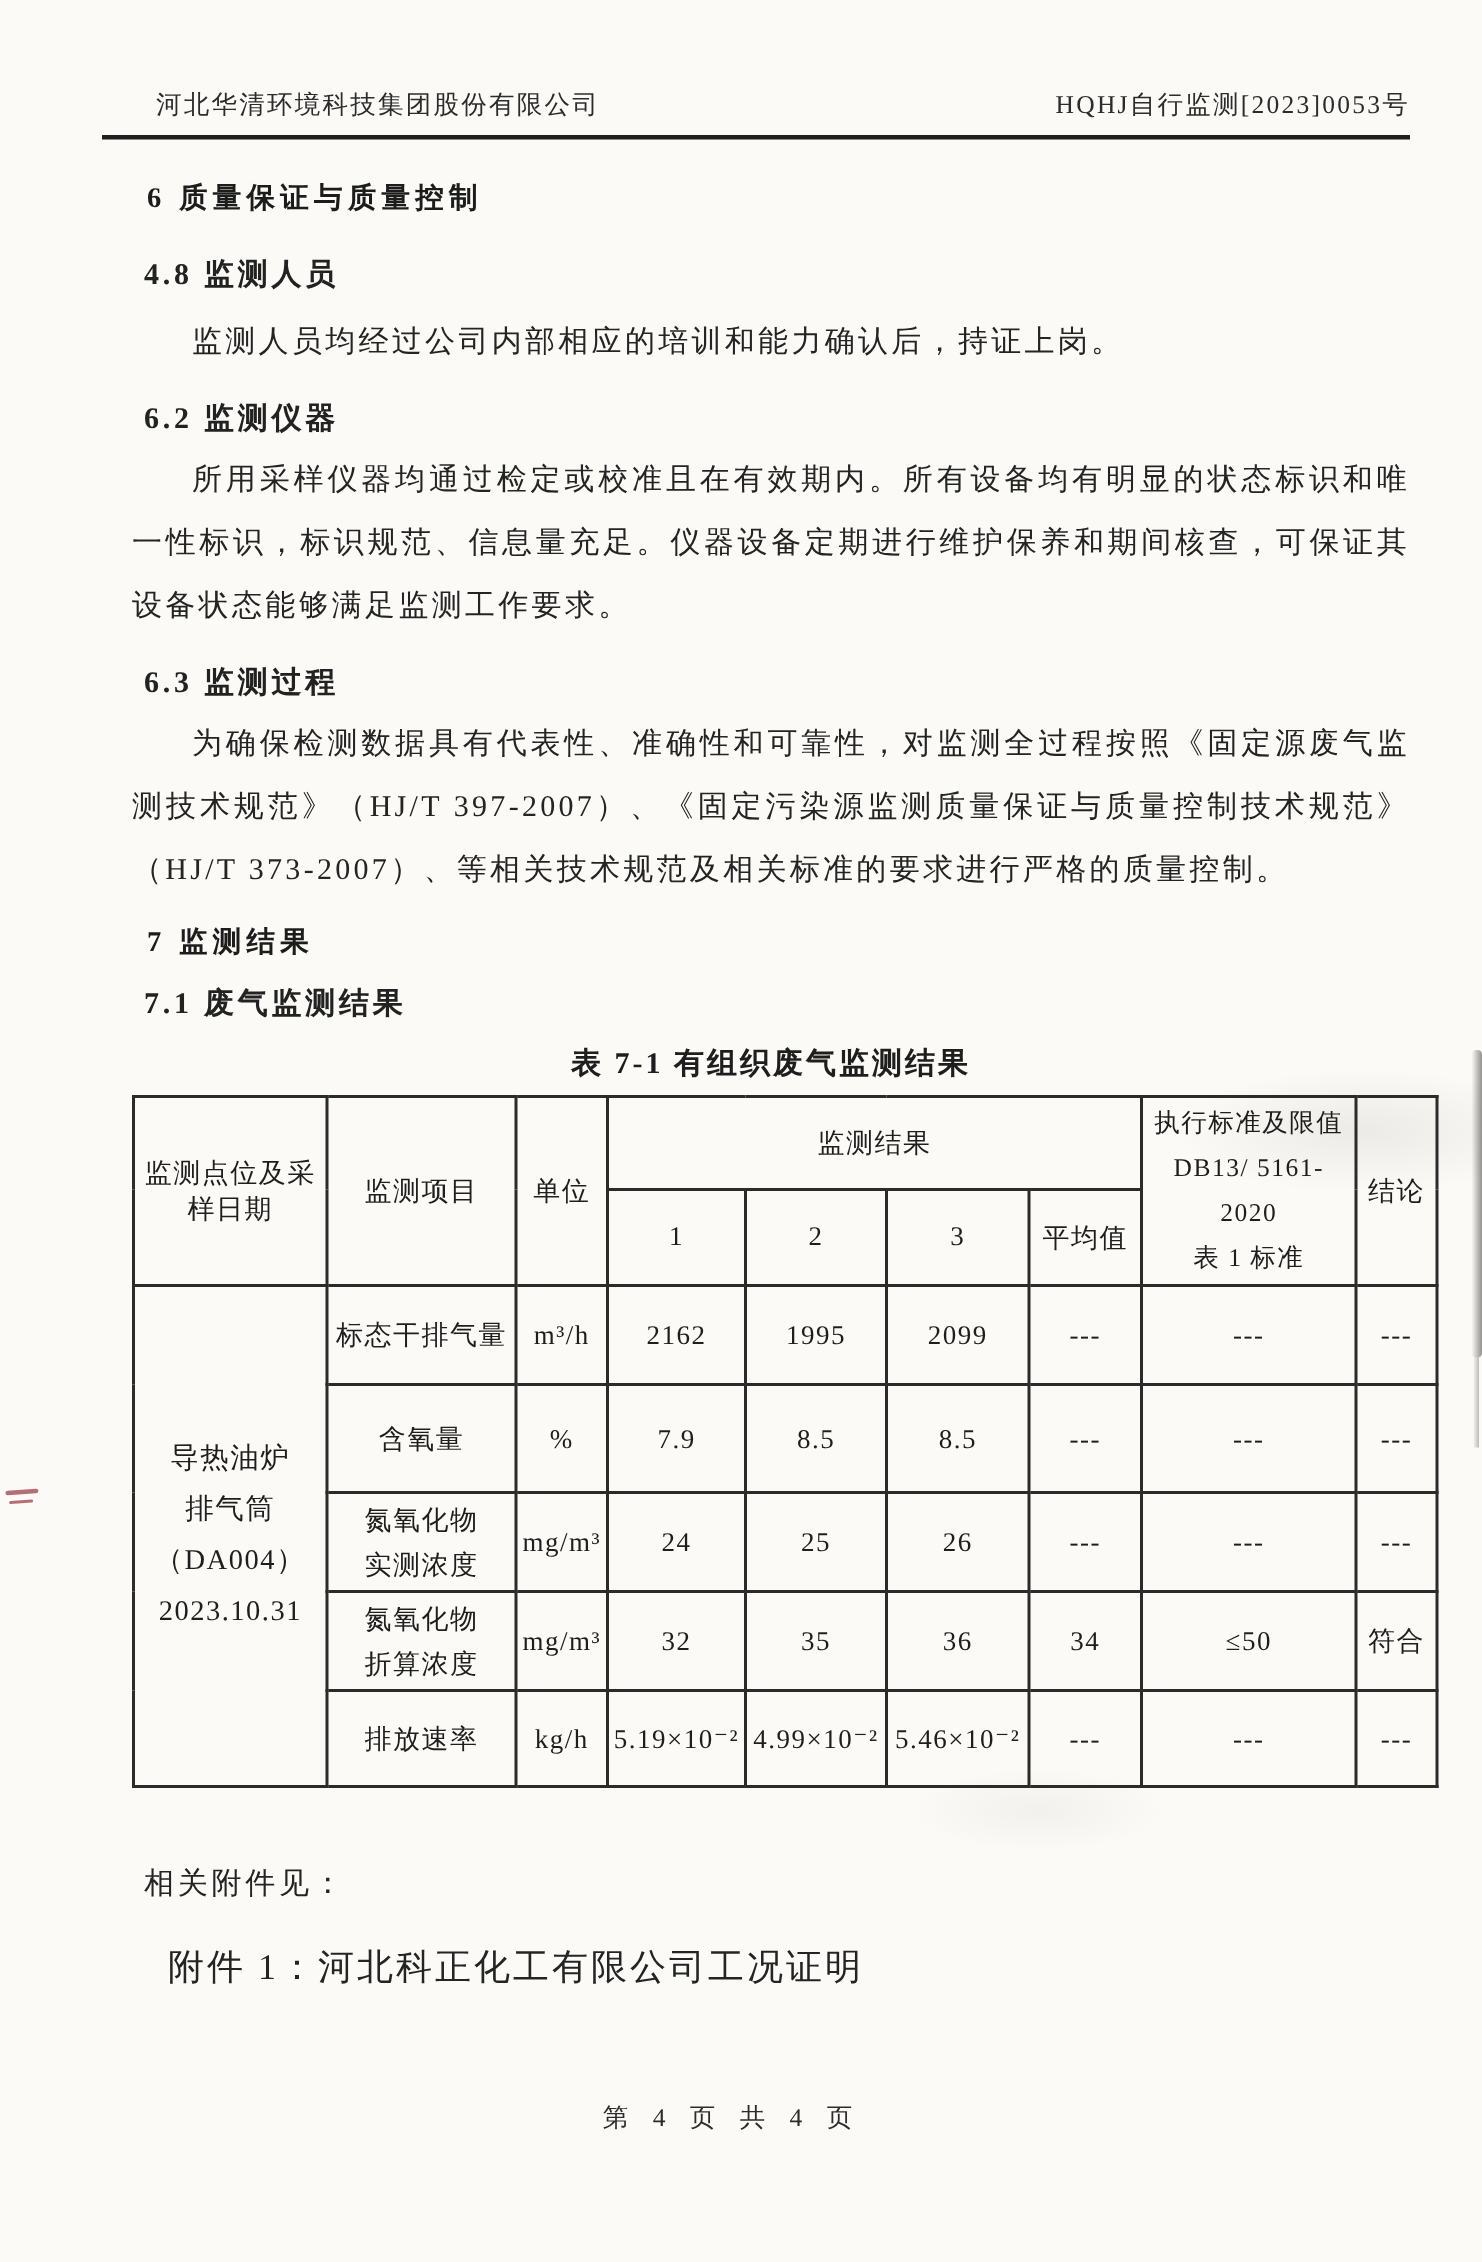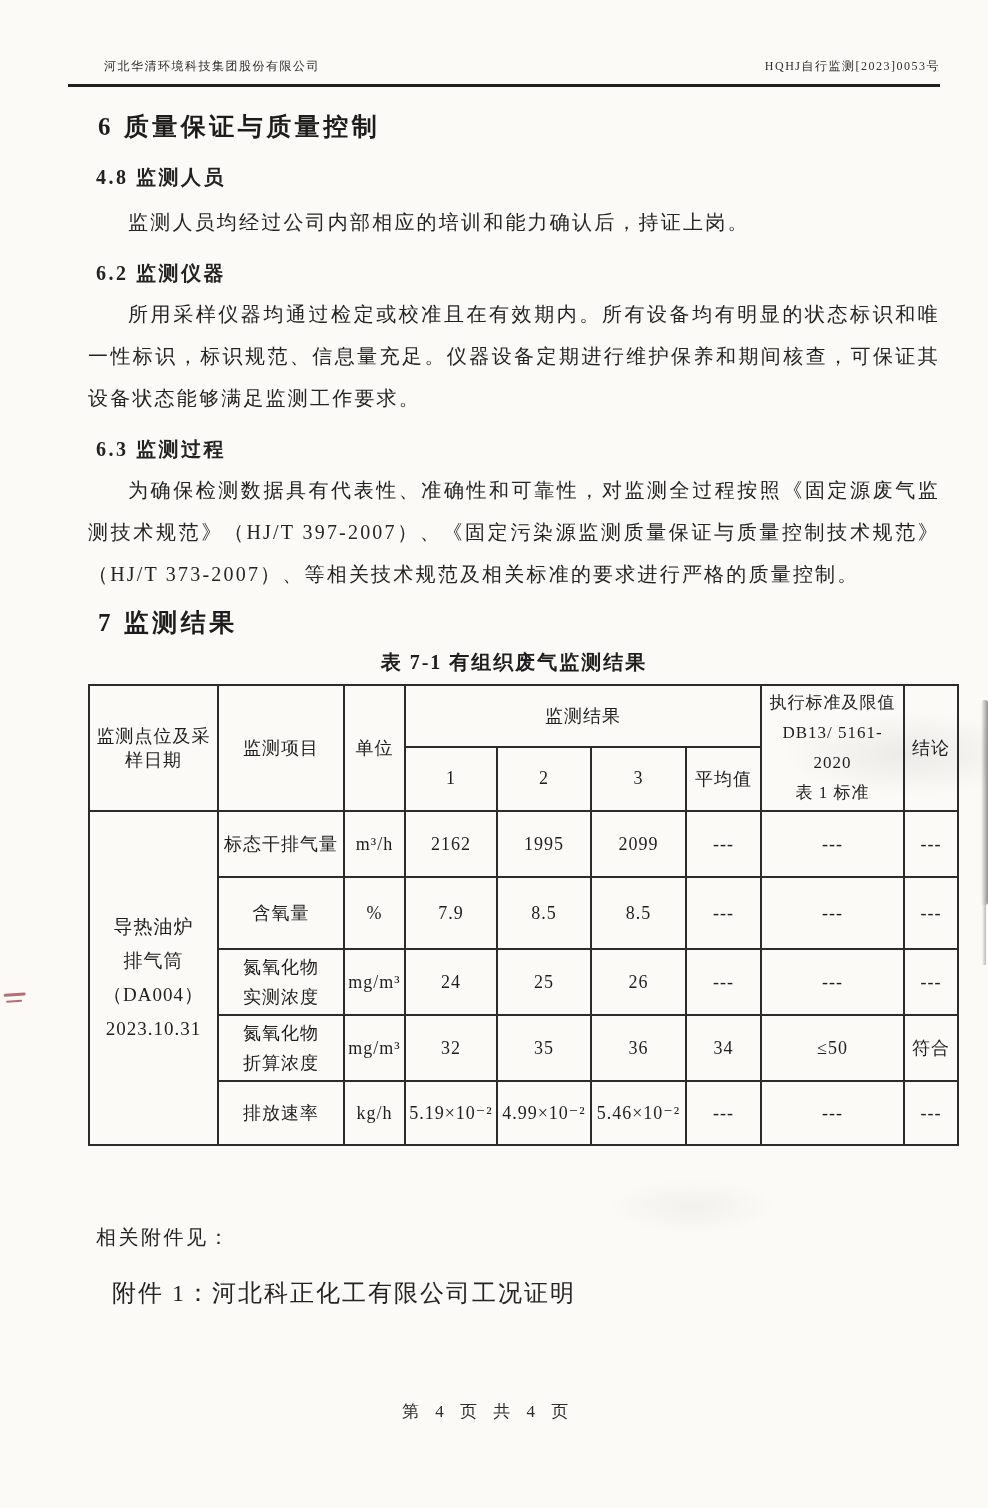--- a/index.html
+++ b/index.html
@@ -34,30 +34,30 @@
     transform: rotate(-4deg); opacity: 0.75;
   }
   .pen-mark .stroke1, .pen-mark .stroke2 {
     height: 2.5px; background: #a0404a; border-radius: 2px;
   }
   .pen-mark .stroke1 { width: 22px; margin-bottom: 4px; }
   .pen-mark .stroke2 { width: 16px; margin-left: 2px; }
 
   .doc-header {
     display: flex; justify-content: space-between; align-items: flex-end;
-    font-size: 12px; letter-spacing: 1.5px; color: #2c2c2c;
+    font-size: 17px; letter-spacing: 1.5px; color: #2c2c2c;
     padding: 0 0 0 16px;
   }
   .header-rule {
     border: none; border-bottom: 3px solid #1f1f1f;
     margin: 9px 0 0 -20px;
   }
 
   .h-main {
-    font-size: 25px; font-weight: bold; letter-spacing: 3.5px;
+    font-size: 19px; font-weight: bold; letter-spacing: 3.5px;
     line-height: 28px; margin: 26px 0 0 10px; color: #1c1c1c;
   }
   .h-sub {
     font-size: 20px; font-weight: 600; letter-spacing: 2.5px;
     line-height: 28px; margin: 22px 0 0 8px; color: #222;
   }
   .para {
     font-size: 20px; line-height: 42px; letter-spacing: 2.2px;
     text-indent: 2em; text-align: justify; margin: 10px 0 0 0;
     color: #242424;
@@ -83,21 +83,21 @@
   tr.r1 td { height: 60px; }
   tr.r2 td { height: 66px; }
   tr.r3 td { height: 60px; }
   tr.r4 td { height: 60px; }
   tr.r5 td { height: 58px; margin-left: 20px; }
   .preline { white-space: pre-line; line-height: 30px; }
   td.std-head { font-size: 17px; letter-spacing: 0.5px; }
   td.sample-point { font-size: 19px; line-height: 34px; letter-spacing: 1px; }
 
   .attach-intro {
-    font-size: 20px; letter-spacing: 2.5px; margin: 78px 0 0 8px; color: #242424;
+    font-size: 20px; letter-spacing: 2.5px; margin: 50px 0 0 8px; color: #242424;
   }
   .attach-item {
     font-size: 24px; letter-spacing: 2px; margin: 26px 0 0 24px; color: #242424;
   }
   .end-note {
     font-size: 19px; letter-spacing: 1px; margin: 12px 0 0 44px;
     color: #2a2a2a; white-space: nowrap;
   }
   .page-footer {
     position: absolute; top: 1400px; left: 0; width: 976px;
@@ -120,20 +120,21 @@
   <div class="h-sub">4.8 监测人员</div>
   <div class="para">监测人员均经过公司内部相应的培训和能力确认后，持证上岗。</div>
 
   <div class="h-sub tight">6.2 监测仪器</div>
   <div class="para tight">所用采样仪器均通过检定或校准且在有效期内。所有设备均有明显的状态标识和唯一性标识，标识规范、信息量充足。仪器设备定期进行维护保养和期间核查，可保证其设备状态能够满足监测工作要求。</div>
 
   <div class="h-sub tight">6.3 监测过程</div>
   <div class="para tight">为确保检测数据具有代表性、准确性和可靠性，对监测全过程按照《固定源废气监测技术规范》（HJ/T 397-2007）、《固定污染源监测质量保证与质量控制技术规范》（HJ/T 373-2007）、等相关技术规范及相关标准的要求进行严格的质量控制。</div>
 
   <div class="h-main" style="margin-top:14px;">7 监测结果</div>
+  <div class="h-sub" style="margin-top:12px;">7.1 废气监测结果</div>
 
   <div class="tbl-caption">表 7-1 有组织废气监测结果</div>
 
   <table class="results">
     <colgroup>
       <col style="width:129px">
         <col style="width:126px">
         <col style="width:61px">
       <col style="width:92px">
         <col style="width:94px">

